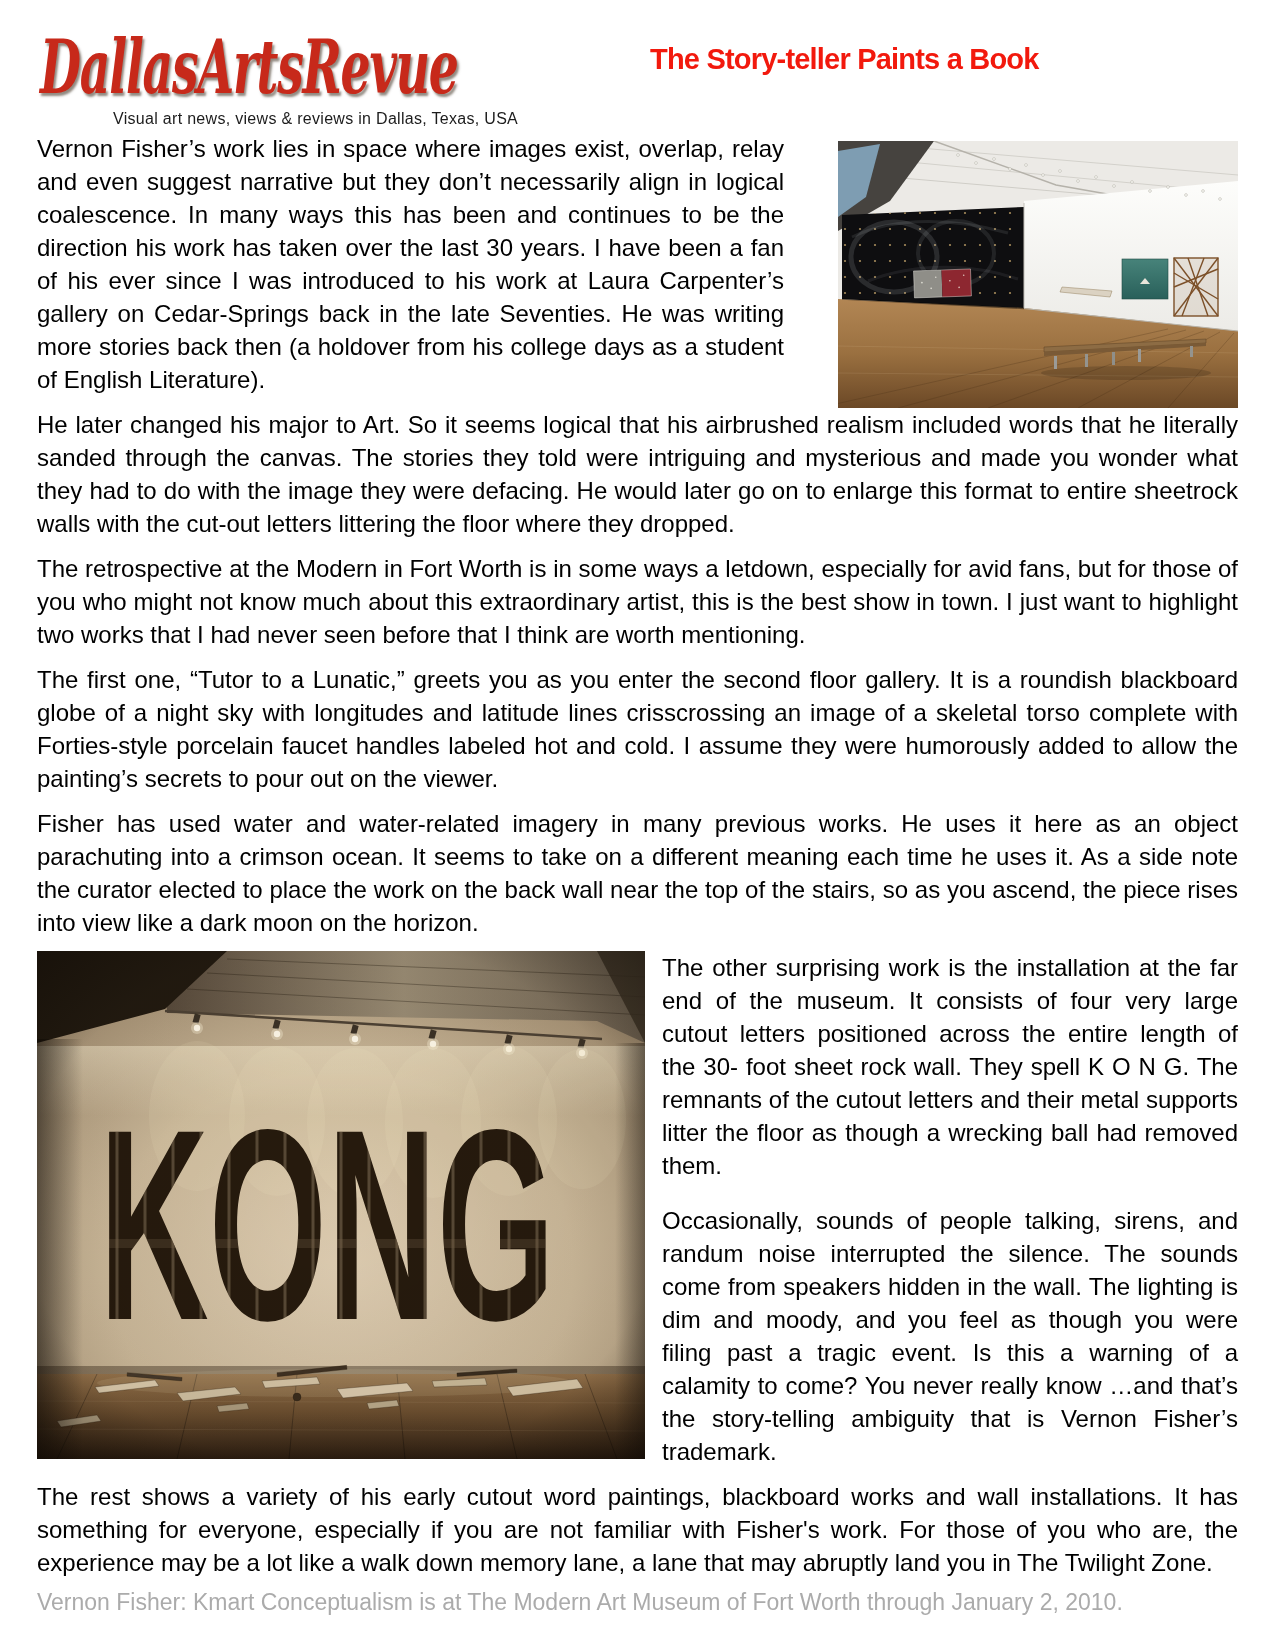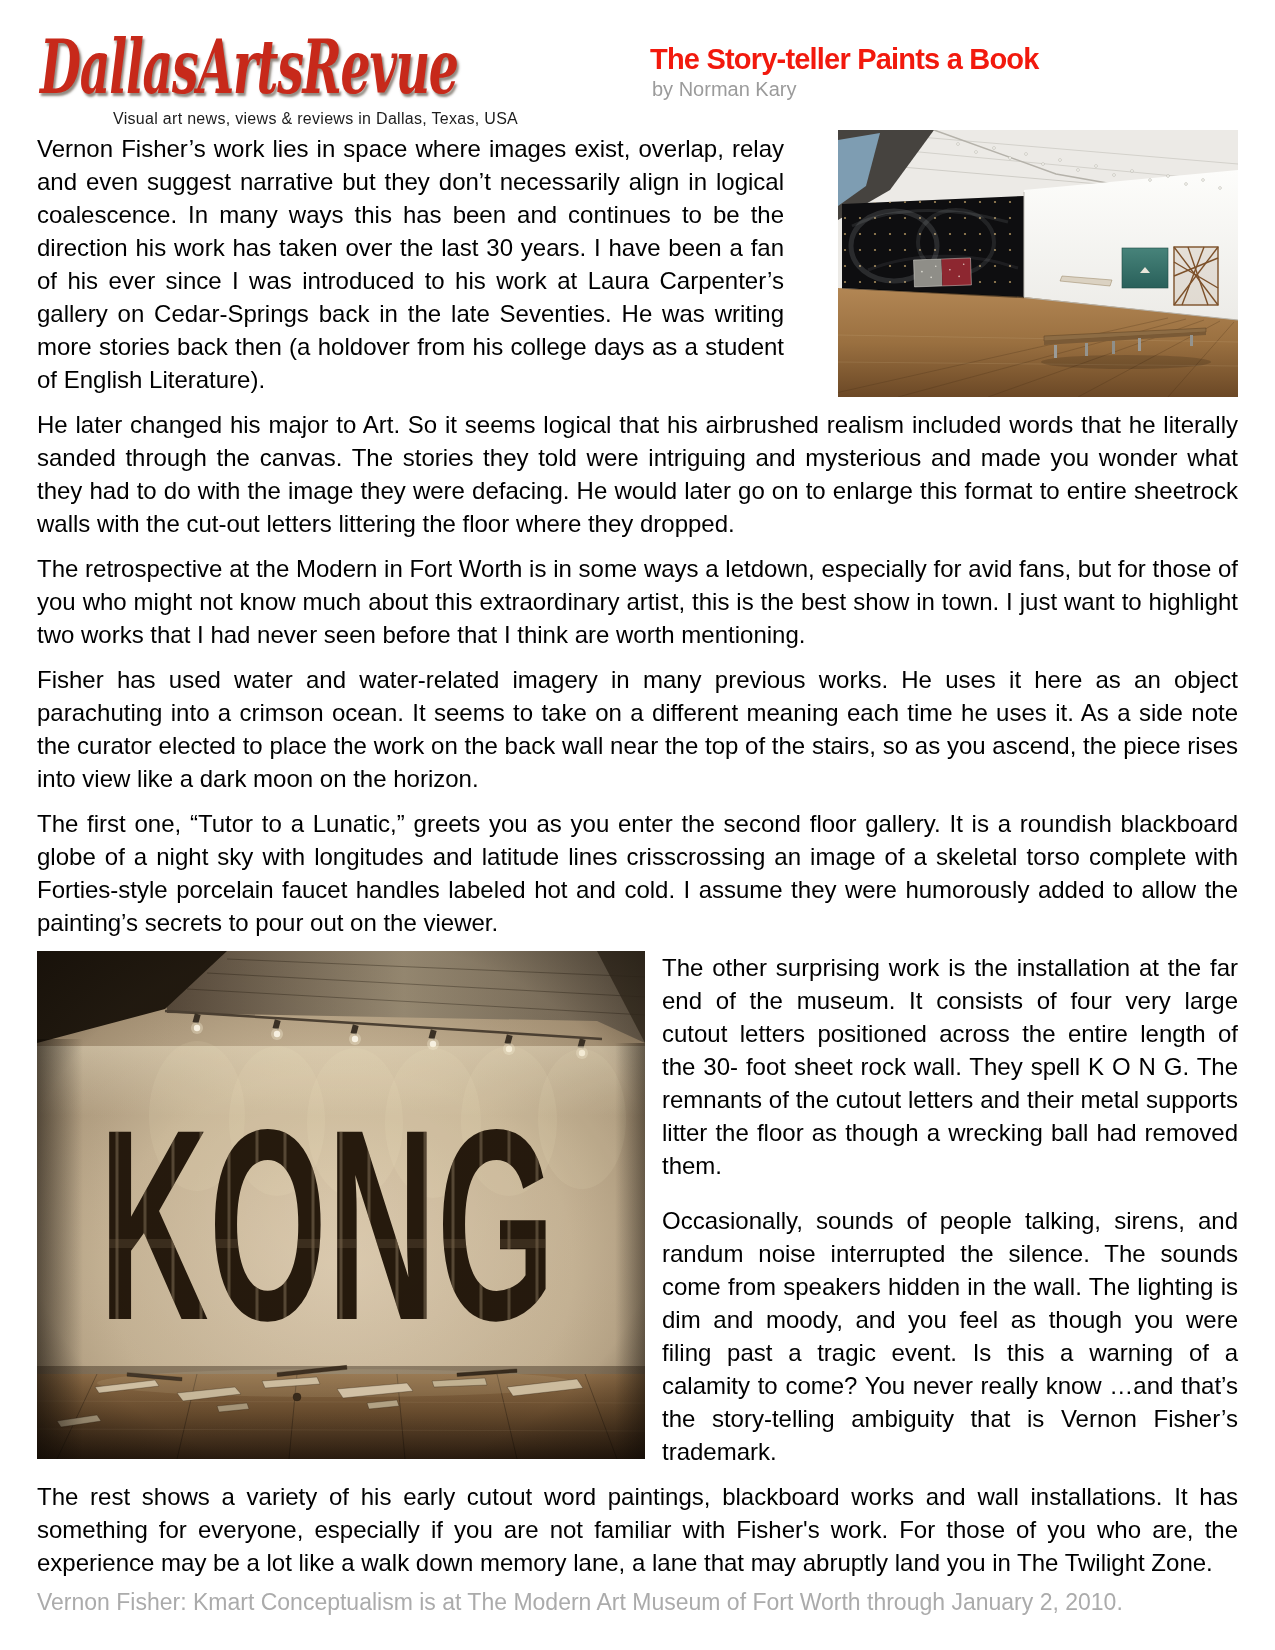--- a/index.html
+++ b/index.html
@@ -29,21 +29,21 @@
   }
   .title-block{position:absolute;left:650px;top:44px;width:590px;}
   .title{
     margin:0;font-size:29px;font-weight:bold;letter-spacing:-0.8px;line-height:1.05;
     color:var(--title-red,#F2190D);white-space:nowrap;
   }
   .byline{margin:4px 0 0 2px;font-size:20px;color:var(--byline-gray,#9B9B9B);}
   
   .content{padding:0 37px;font-size:24px;line-height:33px;text-align:justify;}
   .content p{margin:0 0 12px 0;}
-  .top-row{display:flex;align-items:flex-start;}
+  .top-row{display:flex;align-items:flex-end;}
   .top-row .para{flex:1;margin:0 54px 12px 0;}
   figure{margin:0;padding:0;}
   .gallery-figure{flex:0 0 400px;margin-top:-2px;}
   .gallery-figure svg,.kong-figure svg{display:block;}
   .kong-row{display:flex;align-items:flex-start;margin-top:4px;}
   .kong-figure{flex:0 0 608px;margin:0 17px 12px 0;}
   .kong-text{flex:1;}
   .kong-text p:first-child{margin-bottom:22px;}
   .closing-note{
     padding:0 37px;font-size:23px;line-height:30px;color:var(--footer-gray,#ABABAB);
@@ -58,21 +58,20 @@
 
 <div class="page">
 
   <header class="header">
     <div class="masthead">
       <div class="logo">DallasArtsRevue</div>
       <div class="tagline">Visual art news, views &amp; reviews in Dallas, Texas, USA</div>
     </div>
     <div class="title-block">
       <h1 class="title">The Story-teller Paints a Book</h1>
-      <div class="byline">by Norman Kary</div>
     </div>
   </header>
 
   <div class="content">
 
     <div class="top-row">
       <p class="para">Vernon Fisher’s work lies in space where images exist, overlap, relay and even suggest narrative but they don’t necessarily align in logical coalescence. In many ways this has been and continues to be the direction his work has taken over the last 30 years. I have been a fan of his ever since I was introduced to his work at Laura Carpenter’s gallery on Cedar-Springs back in the late Seventies. He was writing more stories back then (a holdover from his college days as a student of English Literature).</p>
 
       <figure class="gallery-figure">
         <svg width="400" height="267" viewBox="0 0 400 267" xmlns="http://www.w3.org/2000/svg">
@@ -180,22 +179,22 @@
               <circle cx="348" cy="54" r="1.4"></circle>
               <circle cx="365" cy="50" r="1.4"></circle>
             <circle cx="382" cy="58" r="1.4"></circle>
           </g>
         </svg>
       </figure>
     </div>
 
     <p>He later changed his major to Art. So it seems logical that his airbrushed realism included words that he literally sanded through the canvas. The stories they told were intriguing and mysterious and made you wonder what they had to do with the image they were defacing. He would later go on to enlarge this format to entire sheetrock walls with the cut-out letters littering the floor where they dropped.</p>
     <p>The retrospective at the Modern in Fort Worth is in some ways a letdown, especially for avid fans, but for those of you who might not know much about this extraordinary artist, this is the best show in town. I just want to highlight two works that I had never seen before that I think are worth mentioning.</p>
+    <p>The first one, “Tutor to a Lunatic,” greets you as you enter the second floor gallery. It is a roundish blackboard globe of a night sky with longitudes and latitude lines crisscrossing an image of a skeletal torso complete with Forties-style porcelain faucet handles labeled hot and cold. I assume they were humorously added to allow the painting’s secrets to pour out on the viewer.</p>
     <p>Fisher has used water and water-related imagery in many previous works. He uses it here as an object parachuting into a crimson ocean. It seems to take on a different meaning each time he uses it. As a side note the curator elected to place the work on the back wall near the top of the stairs, so as you ascend, the piece rises into view like a dark moon on the horizon.</p>
-    <p>The first one, “Tutor to a Lunatic,” greets you as you enter the second floor gallery. It is a roundish blackboard globe of a night sky with longitudes and latitude lines crisscrossing an image of a skeletal torso complete with Forties-style porcelain faucet handles labeled hot and cold. I assume they were humorously added to allow the painting’s secrets to pour out on the viewer.</p>
 
     <div class="kong-row">
       <figure class="kong-figure">
         <svg width="608" height="508" viewBox="0 0 608 508" xmlns="http://www.w3.org/2000/svg">
           <defs>
             <radialGradient id="kwall" cx="0.5" cy="0.62" r="0.85">
               <stop offset="0" stop-color="#dccbb0"></stop>
                 <stop offset="0.45" stop-color="#cbb899"></stop>
               <stop offset="0.8" stop-color="#a08b6e"></stop>
                 <stop offset="1" stop-color="#70604a"></stop>

